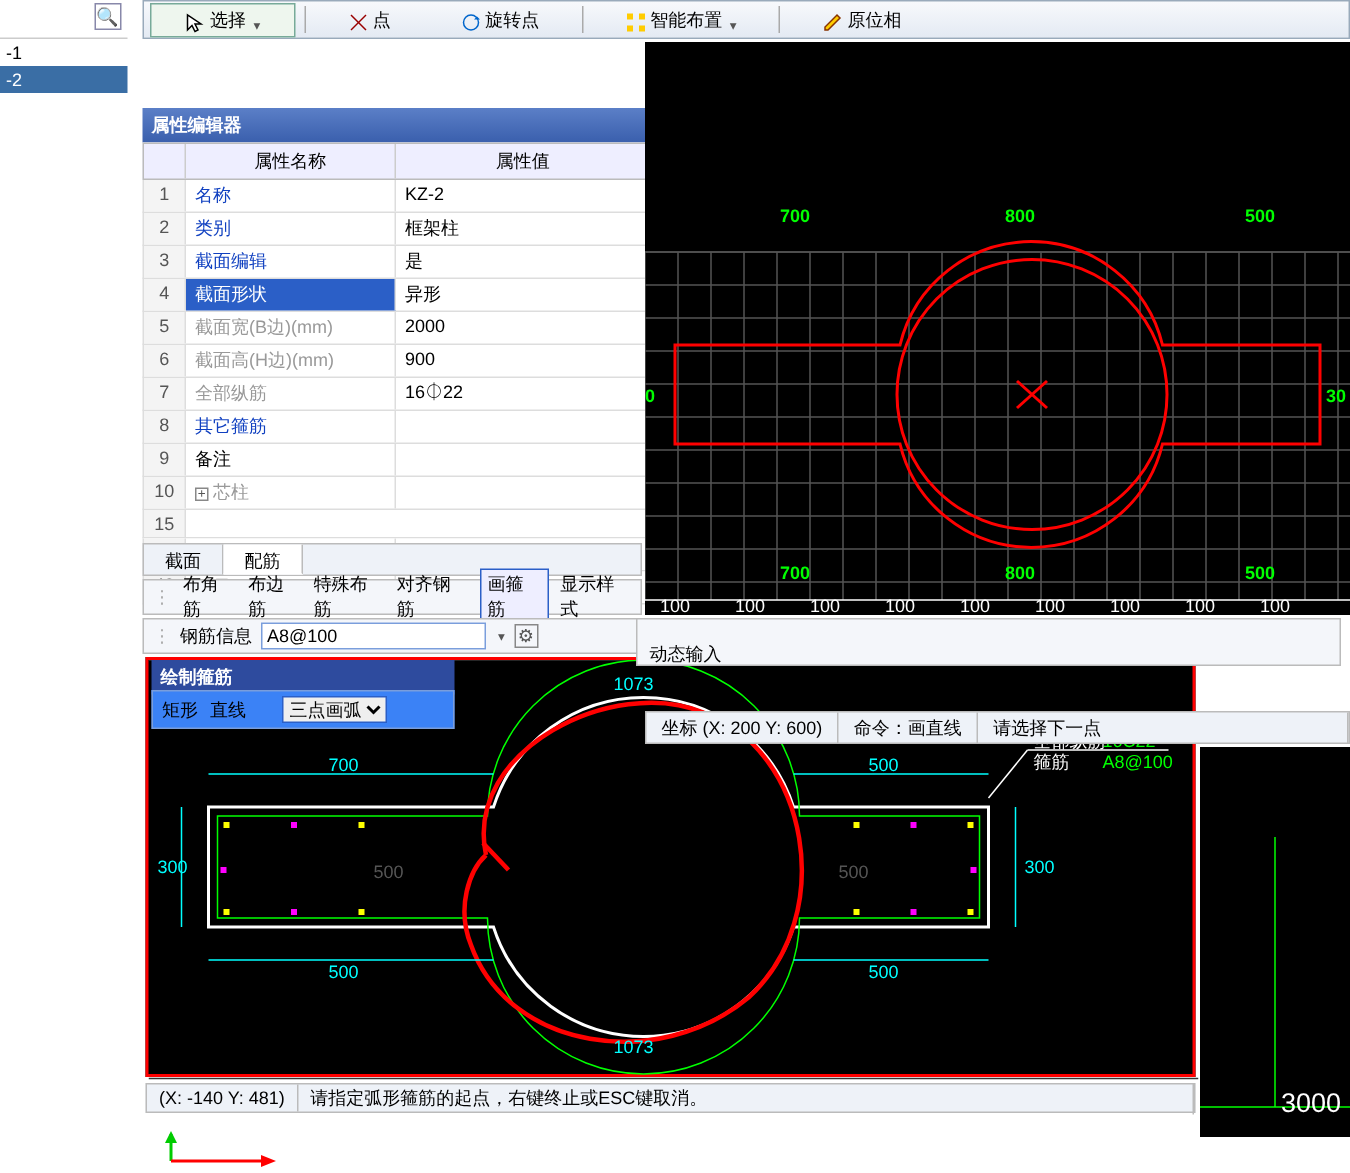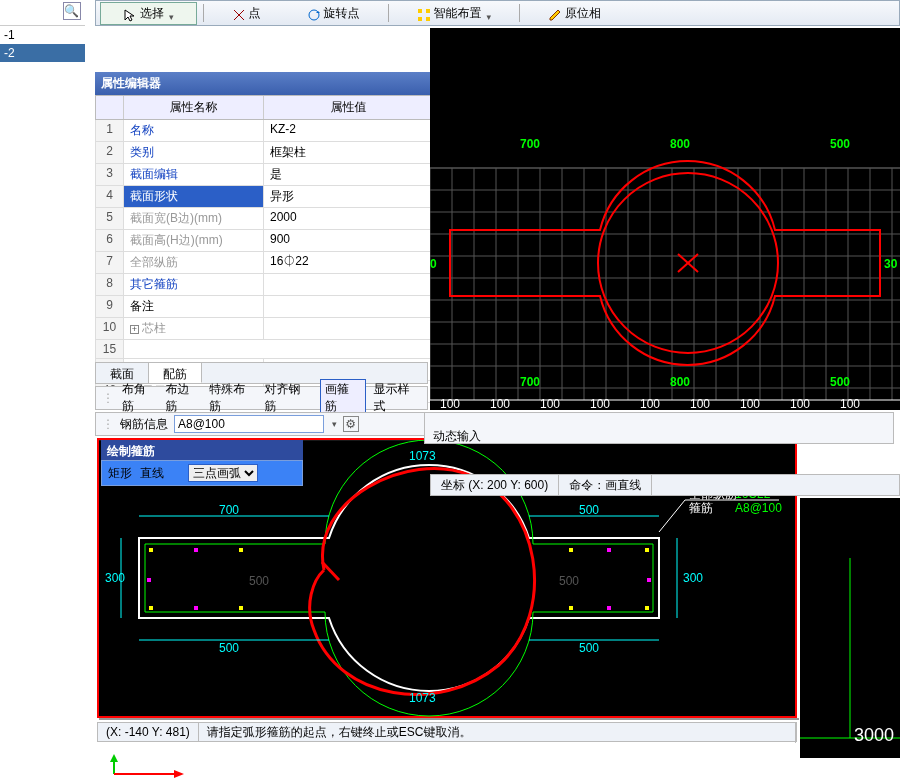--- a/index.html
+++ b/index.html
@@ -407,20 +407,21 @@
         <text x="410" y="380">100</text>
     </g>
   </svg>
 </div>
 
 <div class="dyn">动态输入</div>
 
 <div class="coord-row">
   <div class="cell">坐标 (X: 200 Y: 600)</div>
   <div class="cell">命令：画直线</div>
+  <div class="cell" style="flex:1">请选择下一点</div>
 </div>
 
 <div class="br-canvas">
   <svg width="100" height="260">
     <line x1="50" y1="240" x2="50" y2="60" stroke="#0f0"></line>
     <line x1="0" y1="240" x2="100" y2="240" stroke="#0f0"></line>
   </svg>
 </div>
 <div class="br-txt">3000</div>
 

